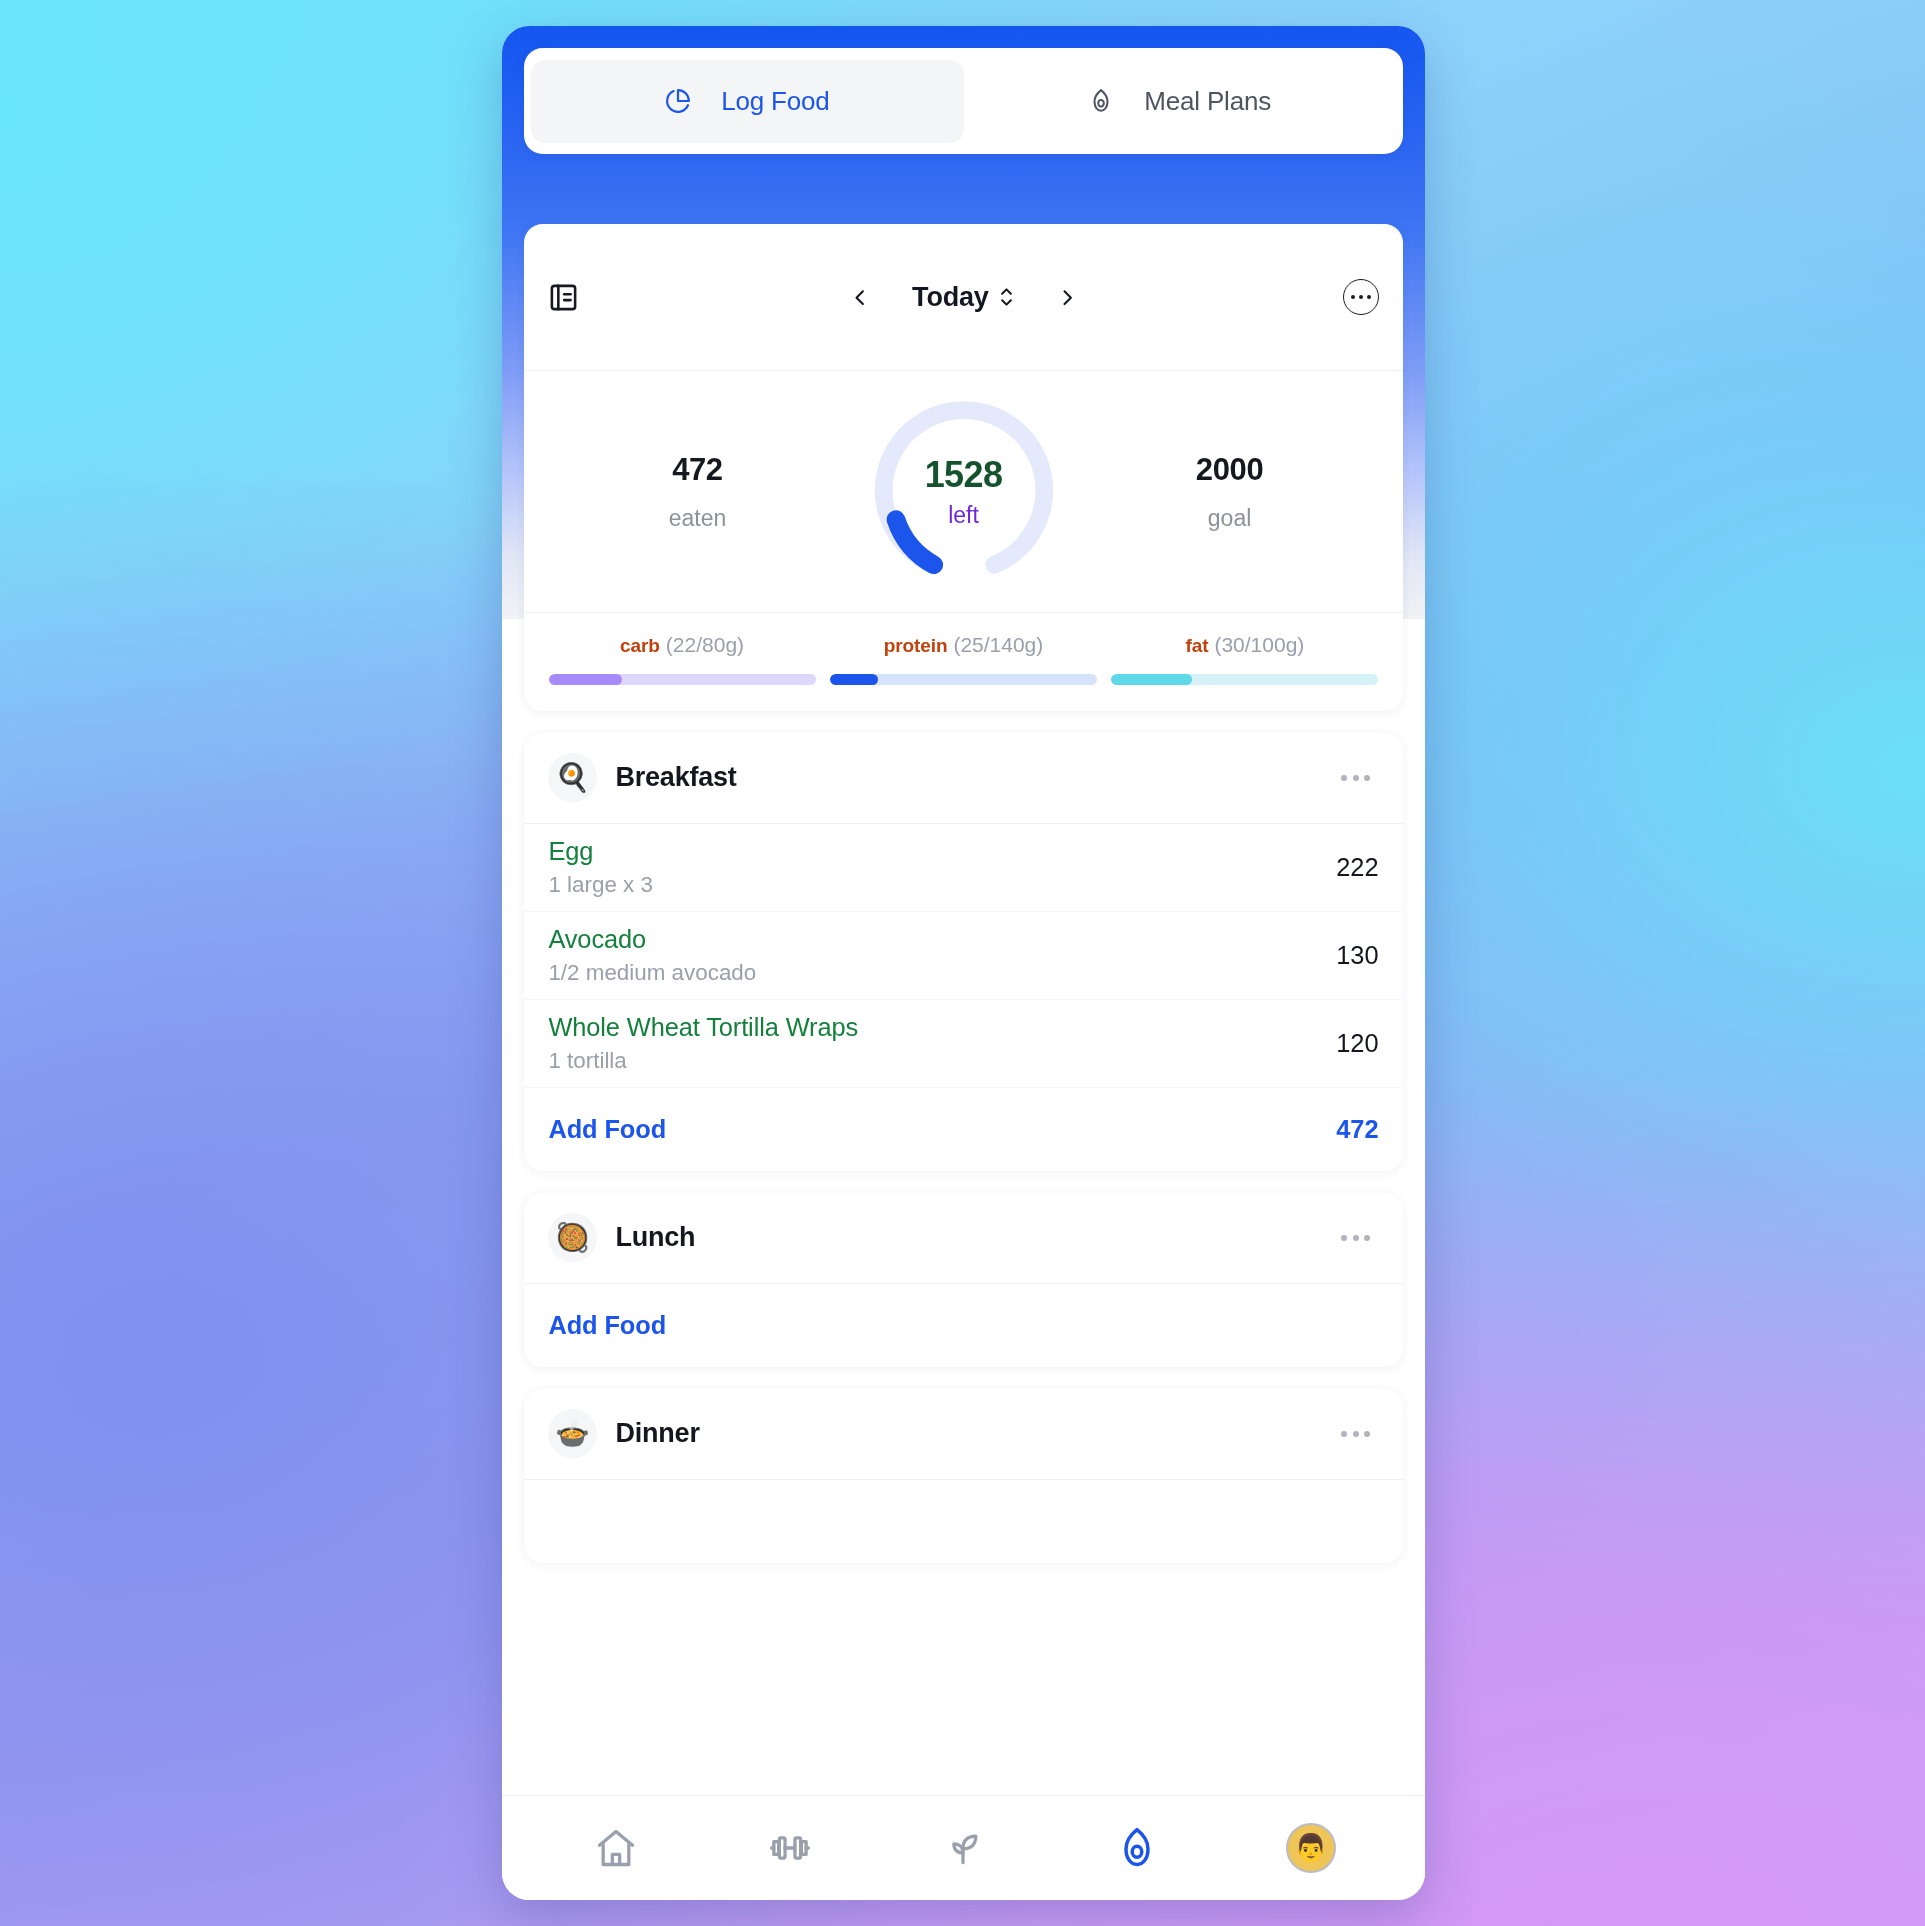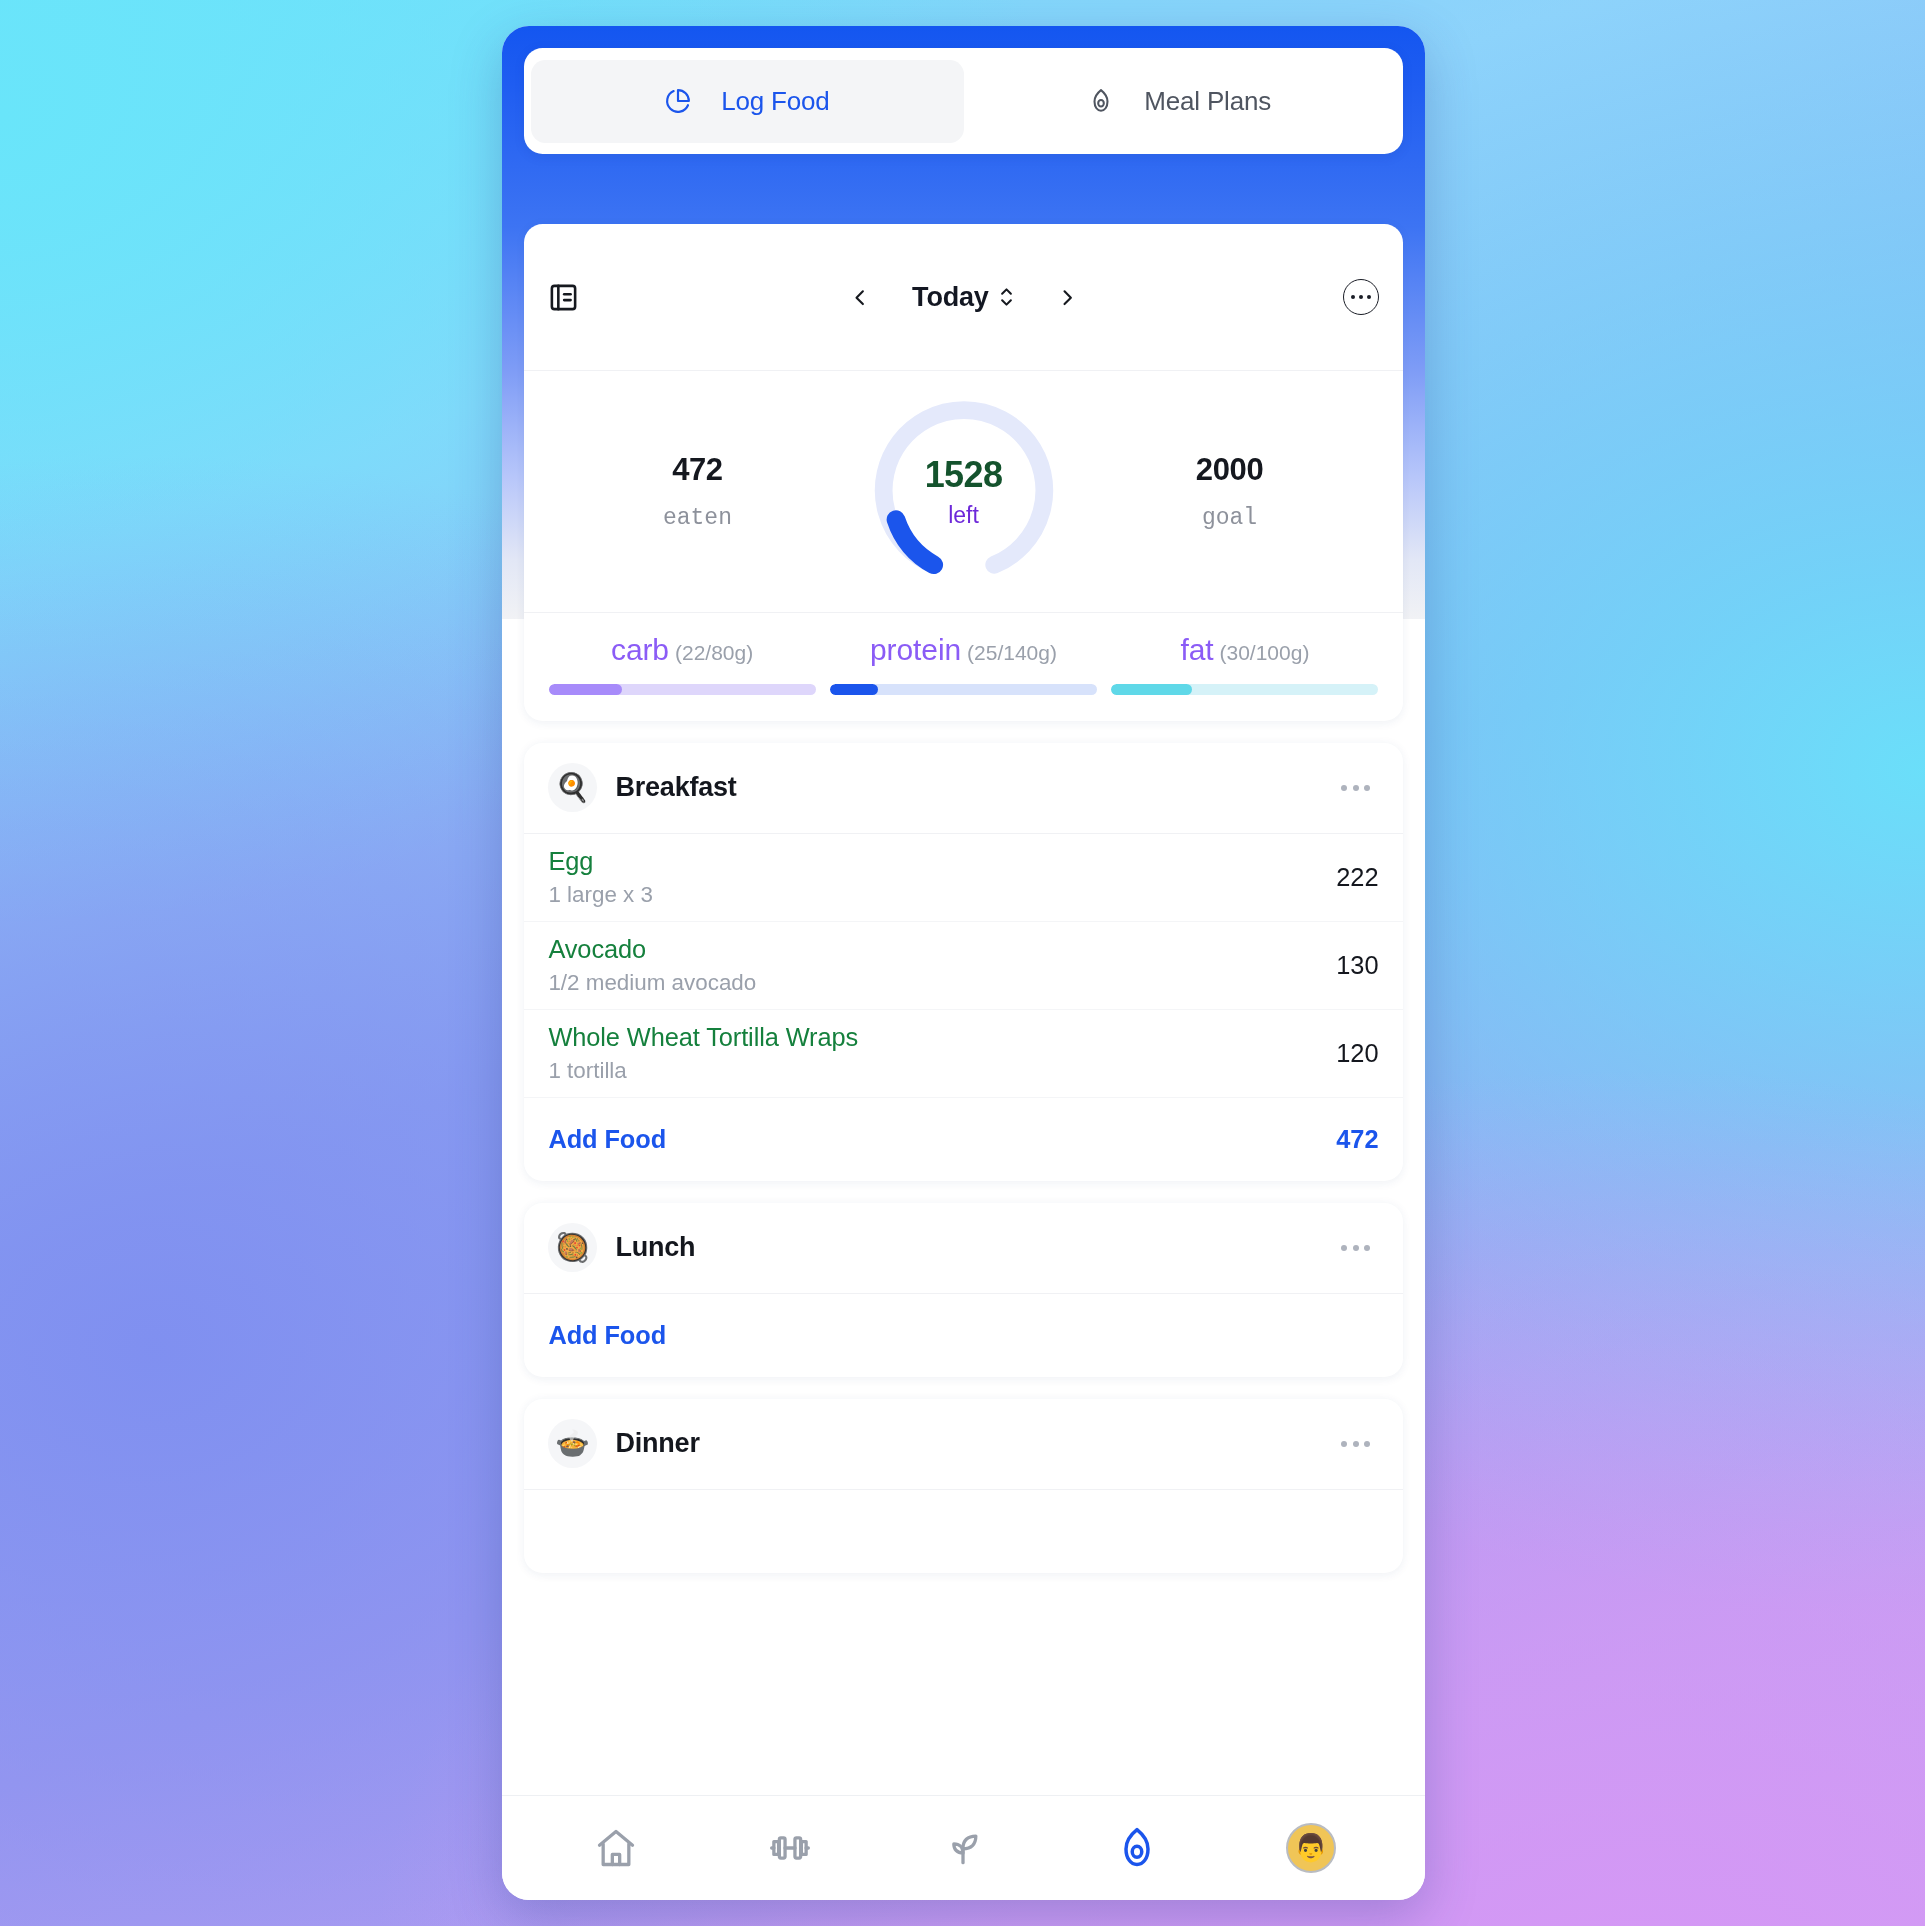--- a/index.html
+++ b/index.html
@@ -111,21 +111,21 @@
   .menu-circle .dots i { width: 4.2px; height: 4.2px; border-radius: 50%; background: #1a1d26; display:block; }
 
   
   .stats-row {
     height: 241px;
     display: flex; align-items: center;
     border-bottom: 0.8px solid #f0f1f4;
   }
   .stat-side { flex: 1 1 0; text-align: center; }
   .stat-val { font-size: 31px; font-weight: 700; color: #15181f; letter-spacing: -0.4px; }
-  .stat-lbl { font-size: 23px; color: #8d919b; margin-top: 17px; font-family: Liberation Mono, monospace; }
+  .stat-lbl { font-size: 23px; color: #8d919b; margin-top: 17px; }
 
   .ring-wrap {
     flex: 0 0 186px;
     position: relative;
     height: 186px;
     display: flex; align-items: center; justify-content: center;
   }
   .ring-wrap svg { position: absolute; left: 0; top: 0; }
   .ring-text { position: relative; text-align: center; z-index: 2; }
   .ring-val { font-size: 36px; font-weight: 700; color: #14532d; letter-spacing: -0.6px; }
@@ -137,21 +137,21 @@
     padding: 19.5px 17px 26px 17px;
     gap: 0;
   }
   .macro { flex: 1 1 0; padding: 0 7.2px; }
   .macro-head {
     text-align: center;
     font-size: 0;
     margin-bottom: 17px;
     white-space: nowrap;
   }
-  .macro-name { font-size: 30px; font-weight: 400; color: #8b5cf6; letter-spacing: -0.1px; }
+  .macro-name { font-size: 19px; font-weight: 700; color: #c2410c; letter-spacing: -0.1px; }
   .macro-amt { font-size: 21px; color: #9aa0ab; margin-left: 6px; }
   .macro-track {
     height: 11px; border-radius: 5.5px; width: 100%;
     overflow: hidden;
   }
   .macro-fill { height: 100%; border-radius: 5.5px; }
 
   
   .meal-card { margin-top: 22px; }
   .meal-head {

